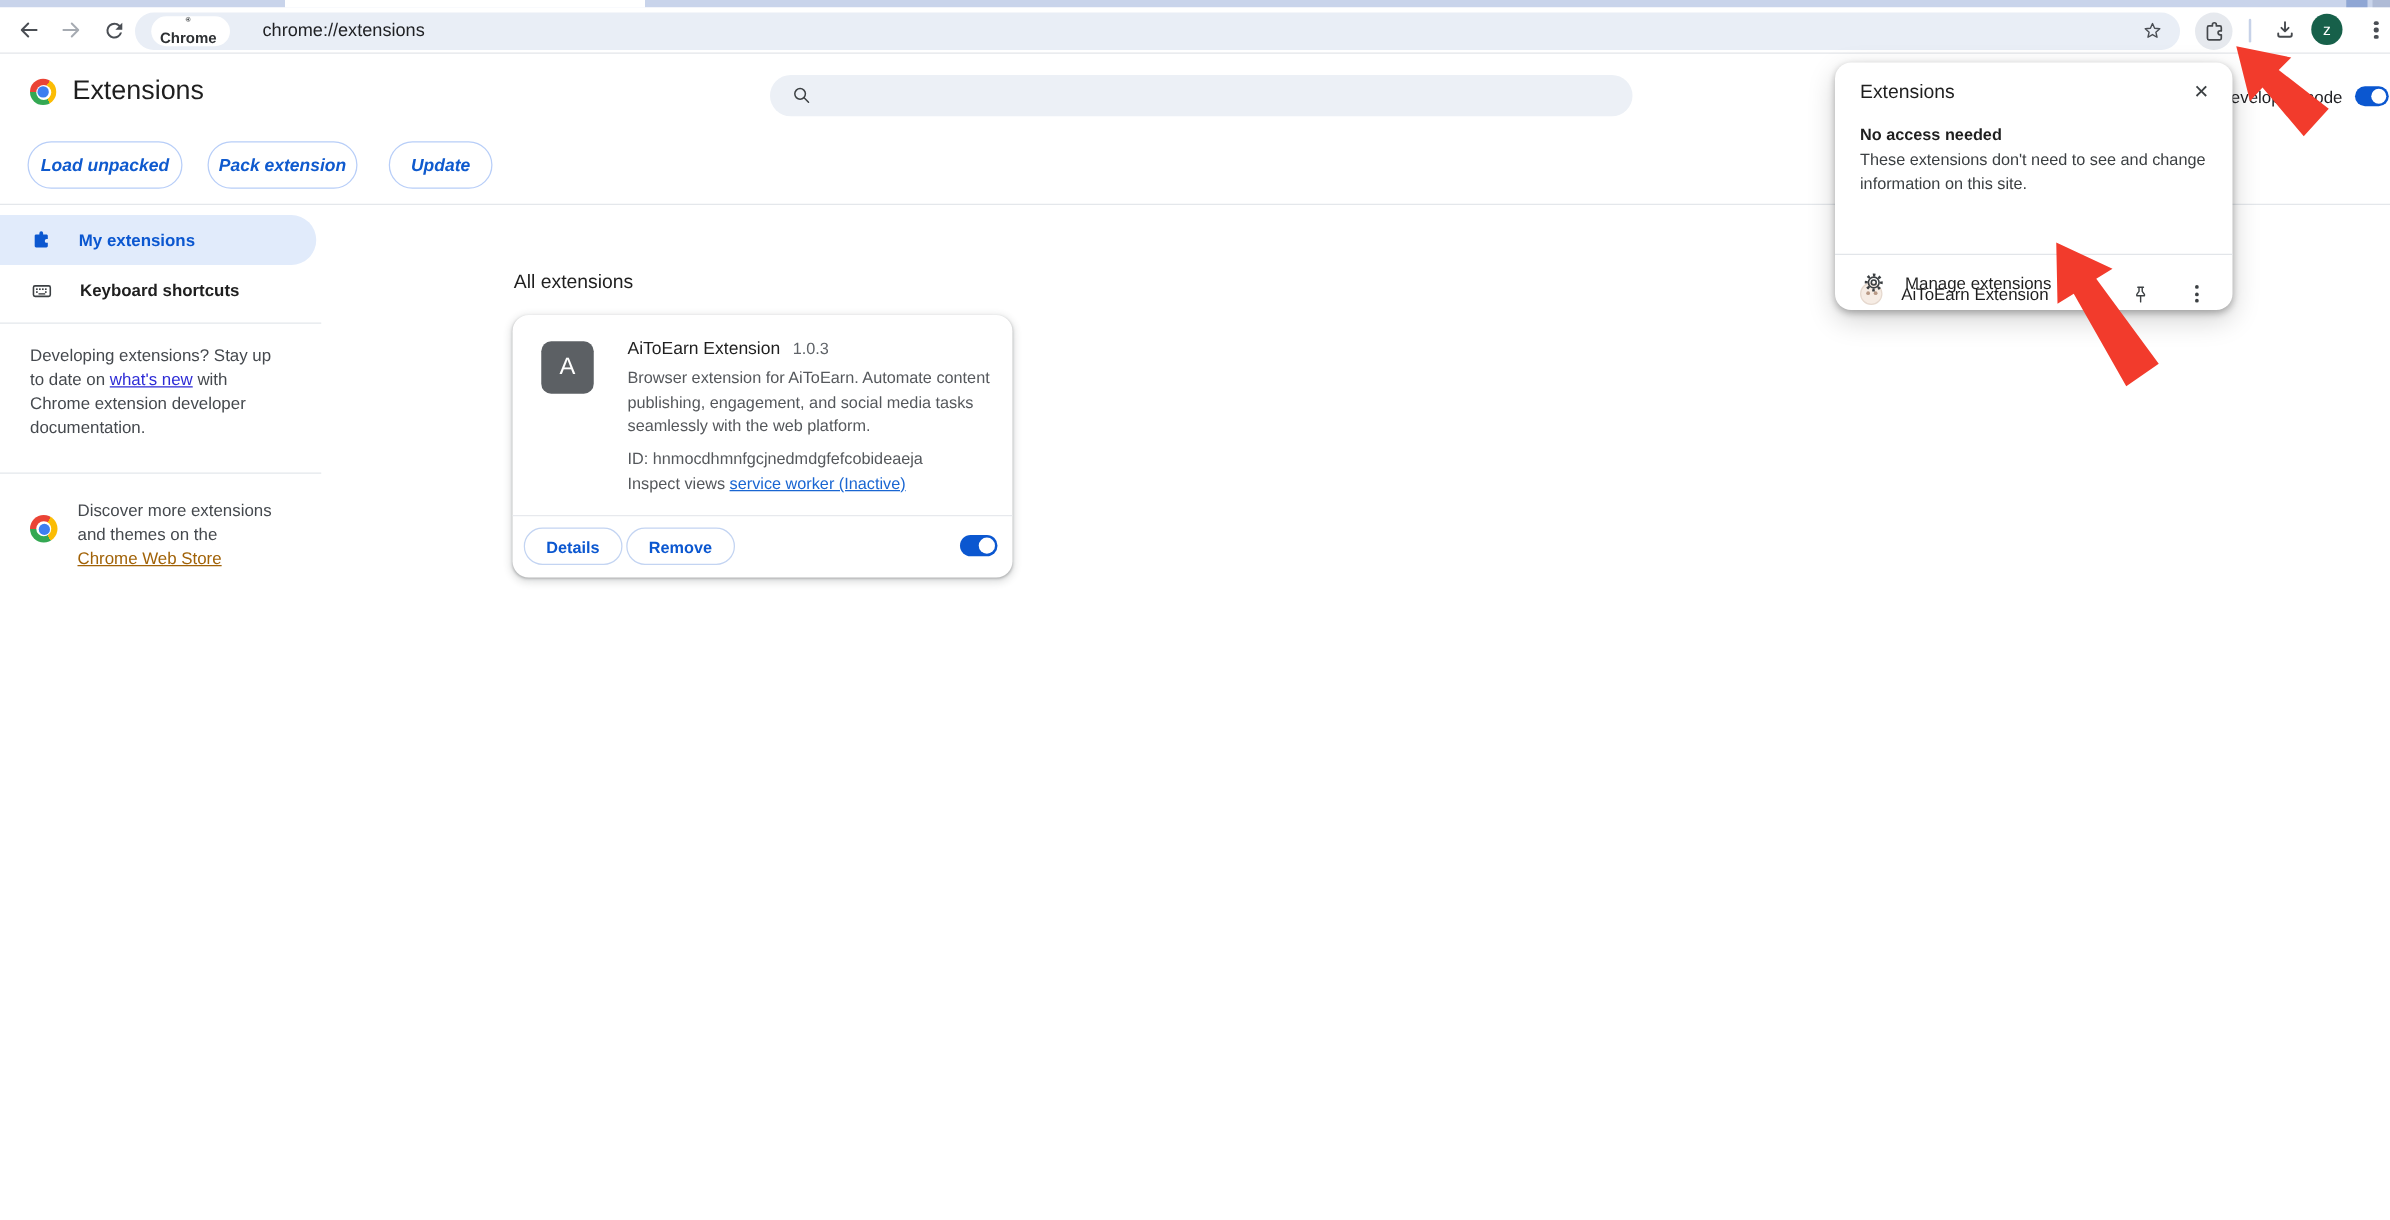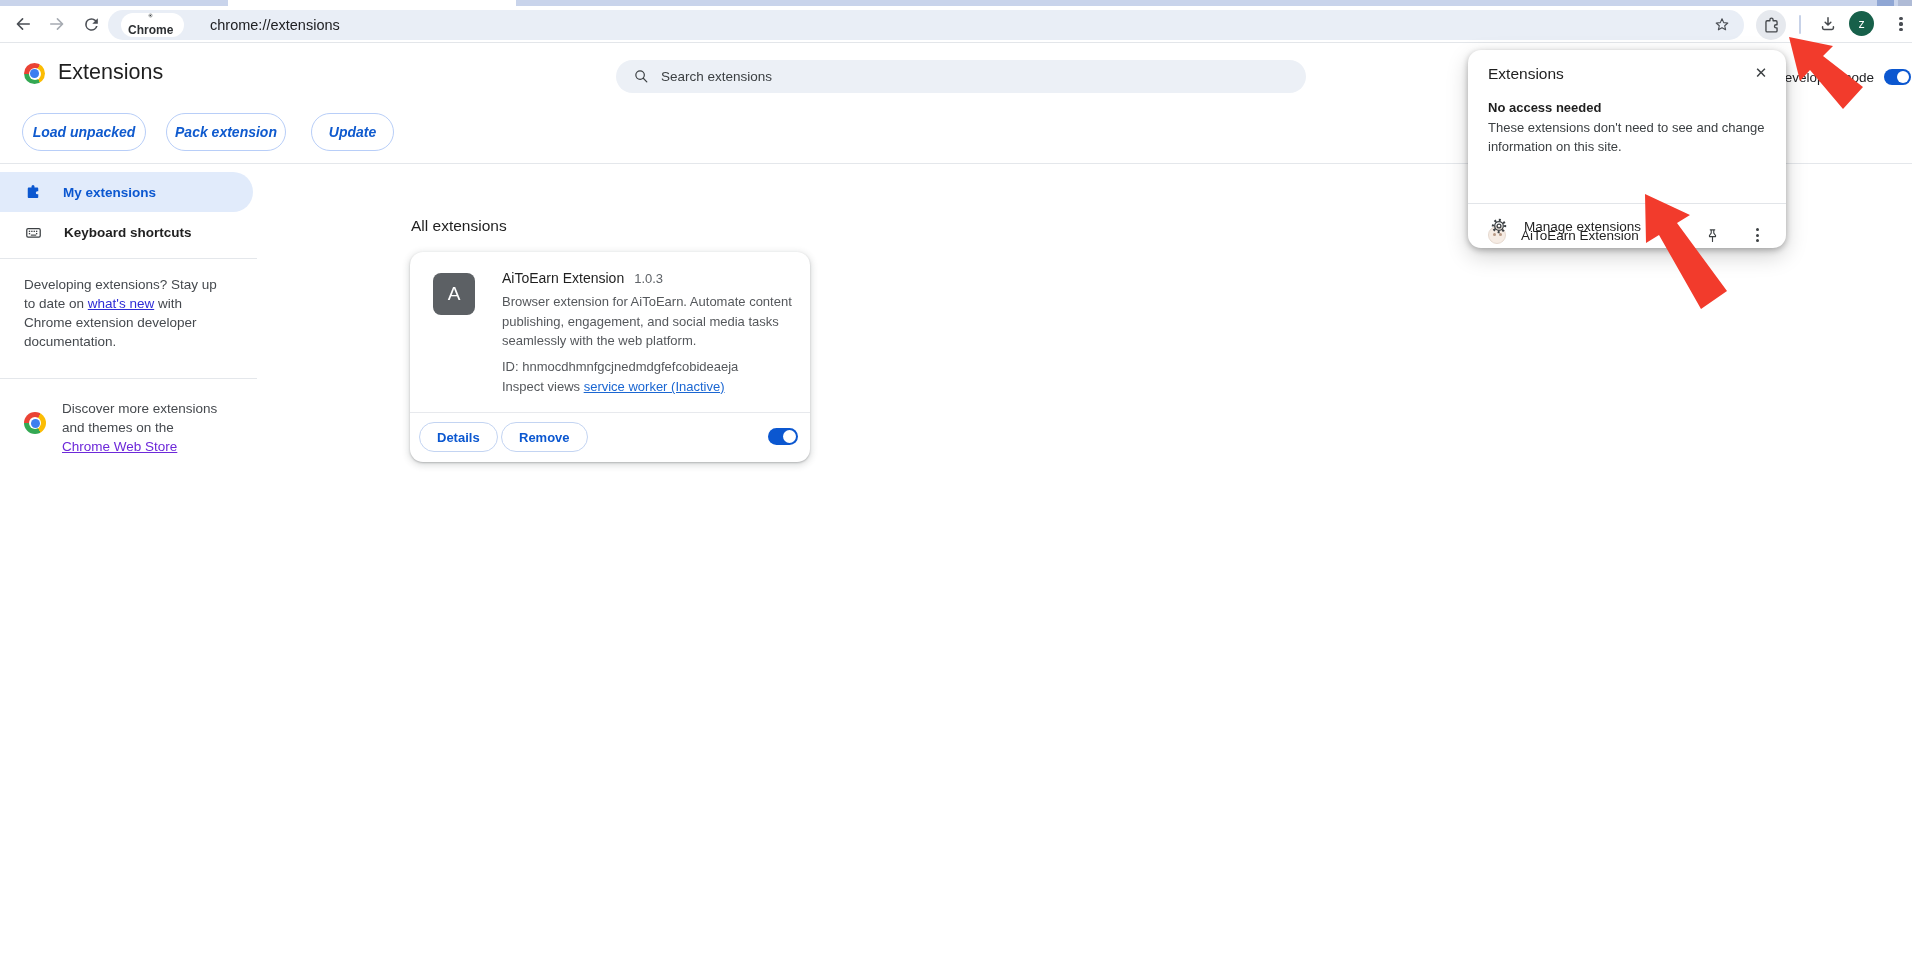--- a/index.html
+++ b/index.html
@@ -48,21 +48,21 @@
   .action-btn { position:absolute; top:113px; height:38px; border-radius:19px; border:1.3px solid #b8cef8; background:#fff; color:#0f5ace; font-size:14px; font-weight:600; display:flex; align-items:center; justify-content:center;font-style:italic; }
   .header-divider { left:0; top:163px; width:1912px; height:1px; background:#e4e7eb; }
 
   
   .sidebar { left:0; top:163px; width:257px; height:600px; }
   .side-item { position:absolute; left:0; width:253px; height:40px; display:flex; align-items:center; gap:21px; padding-left:24px; font-size:13.5px; font-weight:600; color:#1f1f1f; }
   .side-item.selected { background:#e1ebfb; border-radius:0 20px 20px 0; color:#0b57d0; }
   .side-div { position:absolute; left:0; width:257px; height:1px; background:#e4e7eb; }
   .dev-note { position:absolute; left:24px; top:112px; width:206px; font-size:13.5px; line-height:19px; color:#45494e; }
   .dev-note a, .discover a, .inspect-link { color:#2e2cd6; text-decoration:underline; cursor:pointer; }
-  .discover a { color:#6d28d9; }
+  .discover a { color:#a16207; }
   .discover { position:absolute; left:24px; top:236px; display:flex; gap:16px; }
   .ws-logo { position:relative; width:22px; height:22px; margin-top:13px; border-radius:50%; flex:0 0 auto;
     background:conic-gradient(from 30deg,#fbbc04 0 120deg,#34a853 0 240deg,#ea4335 0 360deg); }
   .ws-logo::before { content:""; position:absolute; left:4.7px; top:4.7px; width:12.6px; height:12.6px; background:#fff; border-radius:50%; }
   .ws-logo::after  { content:""; position:absolute; left:6.5px; top:6.5px; width:9px; height:9px; background:#3d7ef0; border-radius:50%; }
   .discover-text { font-size:13.5px; line-height:19px; color:#45494e; }
 
   
   .main-heading { left:411px; top:217px; font-size:15.5px; color:#1f1f1f; }
   .card { left:410px; top:252px; width:400px; height:210px; background:#fff; border-radius:13px;
@@ -166,21 +166,20 @@
 </div>
 
 <div class="abs app-logo"></div>
 <div class="abs page-title">Extensions</div>
 
 <div class="abs search-bar">
   <svg width="17" height="17" viewBox="0 0 24 24">
     <circle cx="10" cy="10" r="6" fill="none" stroke="#3c4043" stroke-width="1.7"></circle>
     <line x1="14.5" y1="14.5" x2="19.5" y2="19.5" stroke="#3c4043" stroke-width="1.7" stroke-linecap="round"></line>
   </svg>
-  <input type="text" placeholder="Search extensions" style="">
 </div>
 
 <div class="abs devmode-label">Developer mode</div>
 <div class="abs toggle devmode-toggle">
     <i></i>
   </div>
 
 <button class="action-btn" style="left:22px;width:124px">Load unpacked</button>
 <button class="action-btn" style="left:166px;width:120px">Pack extension</button>
 <button class="action-btn" style="left:311px;width:83px">Update</button>

